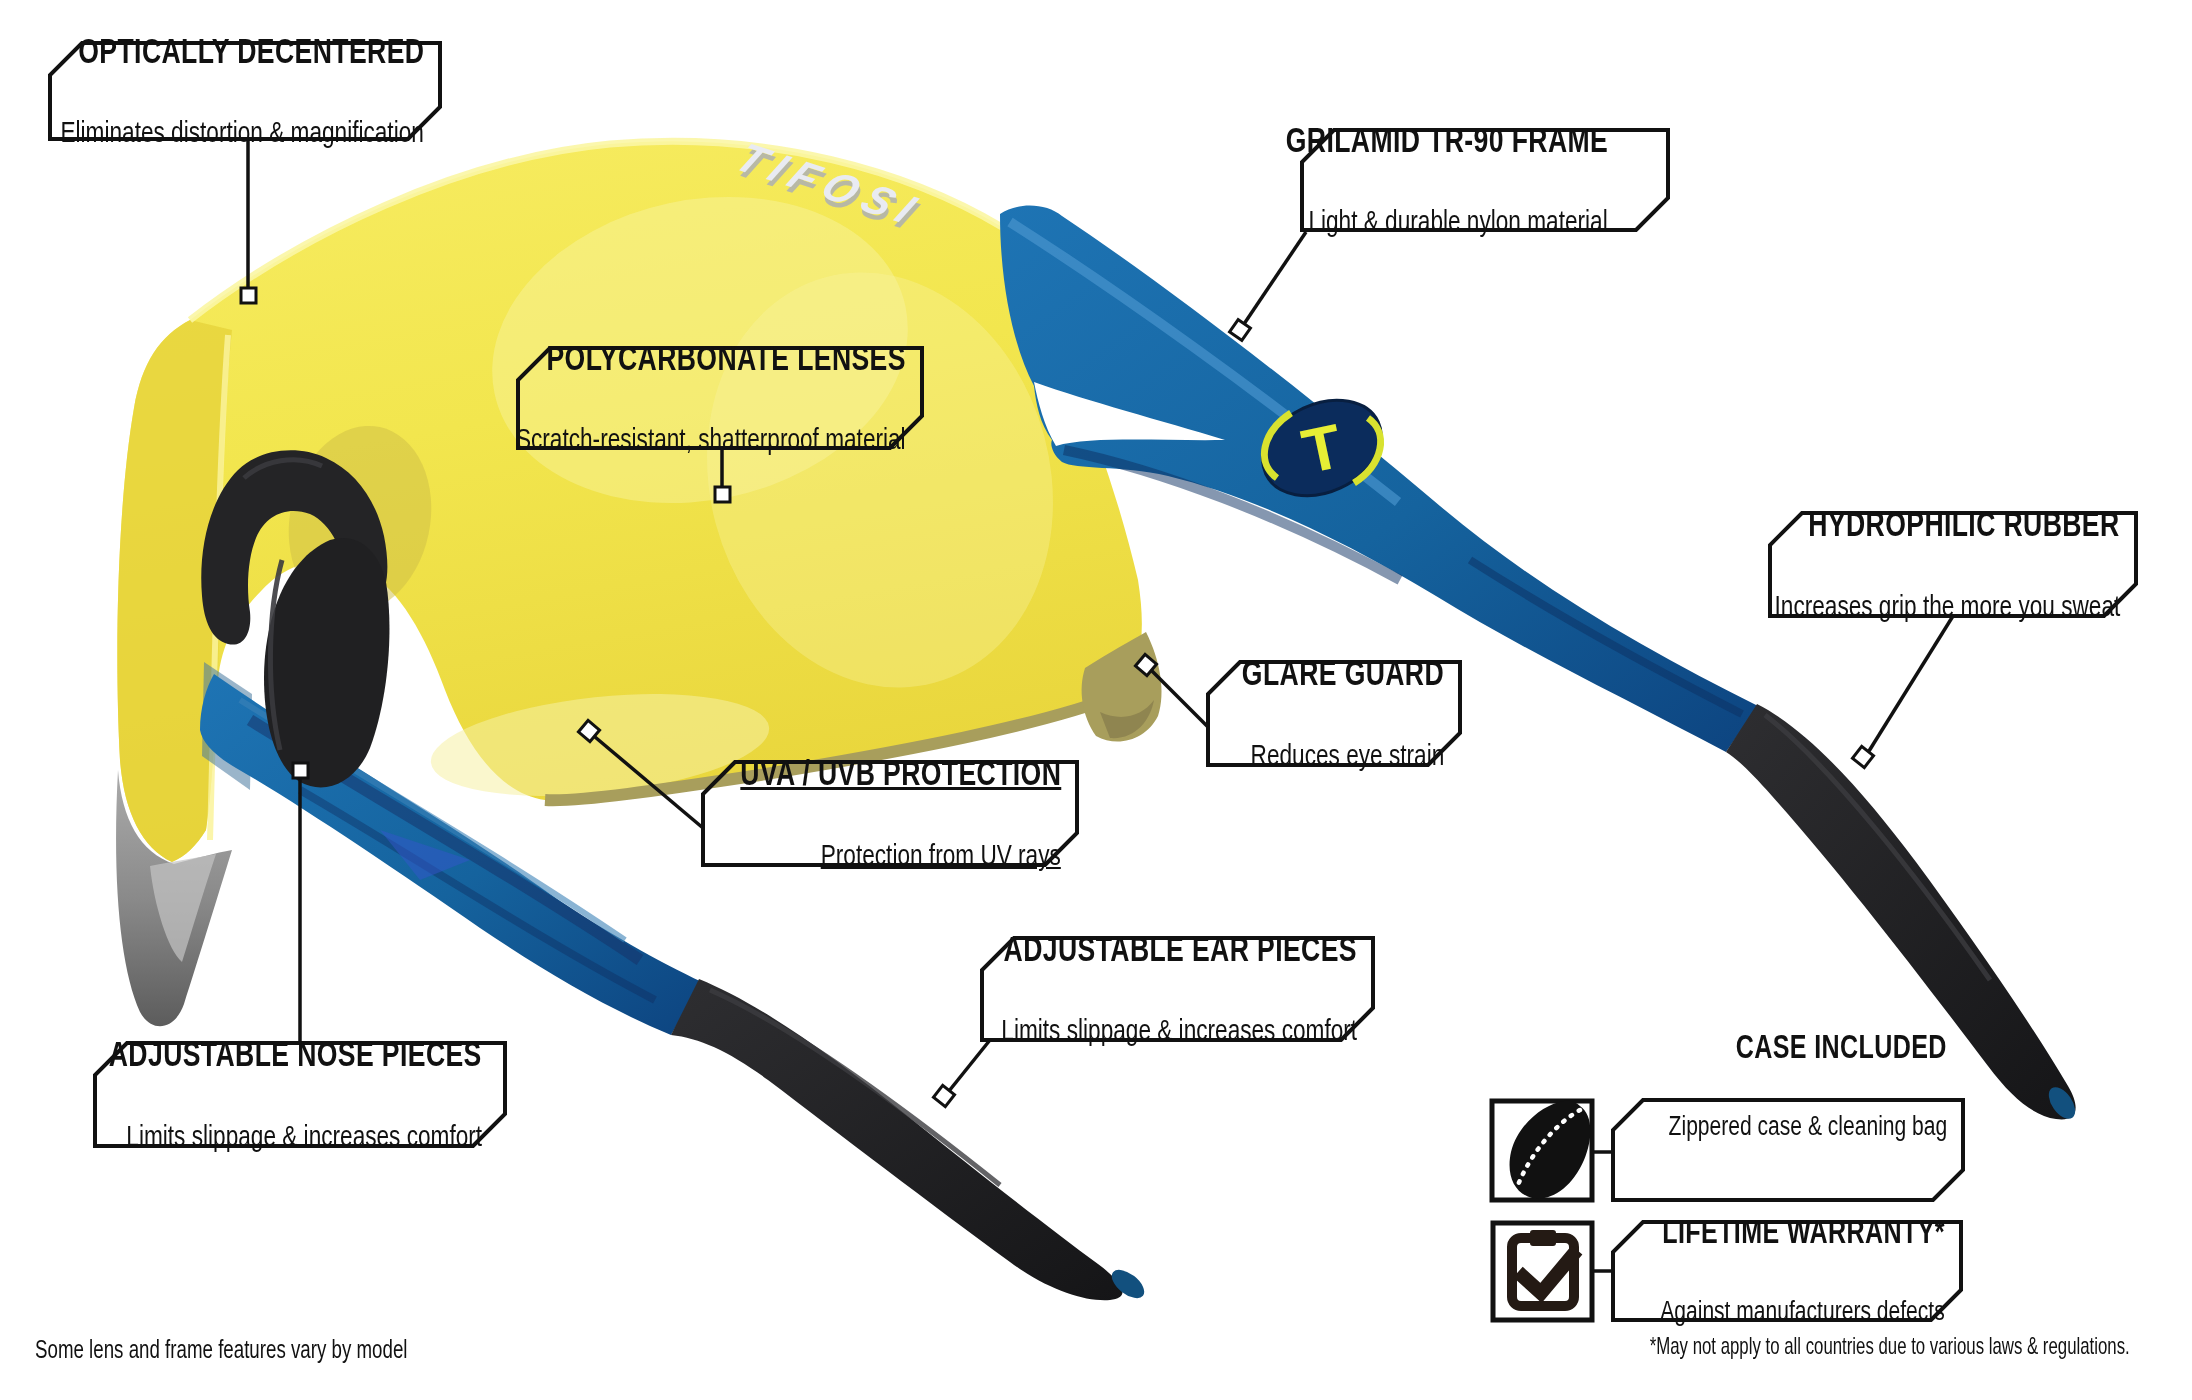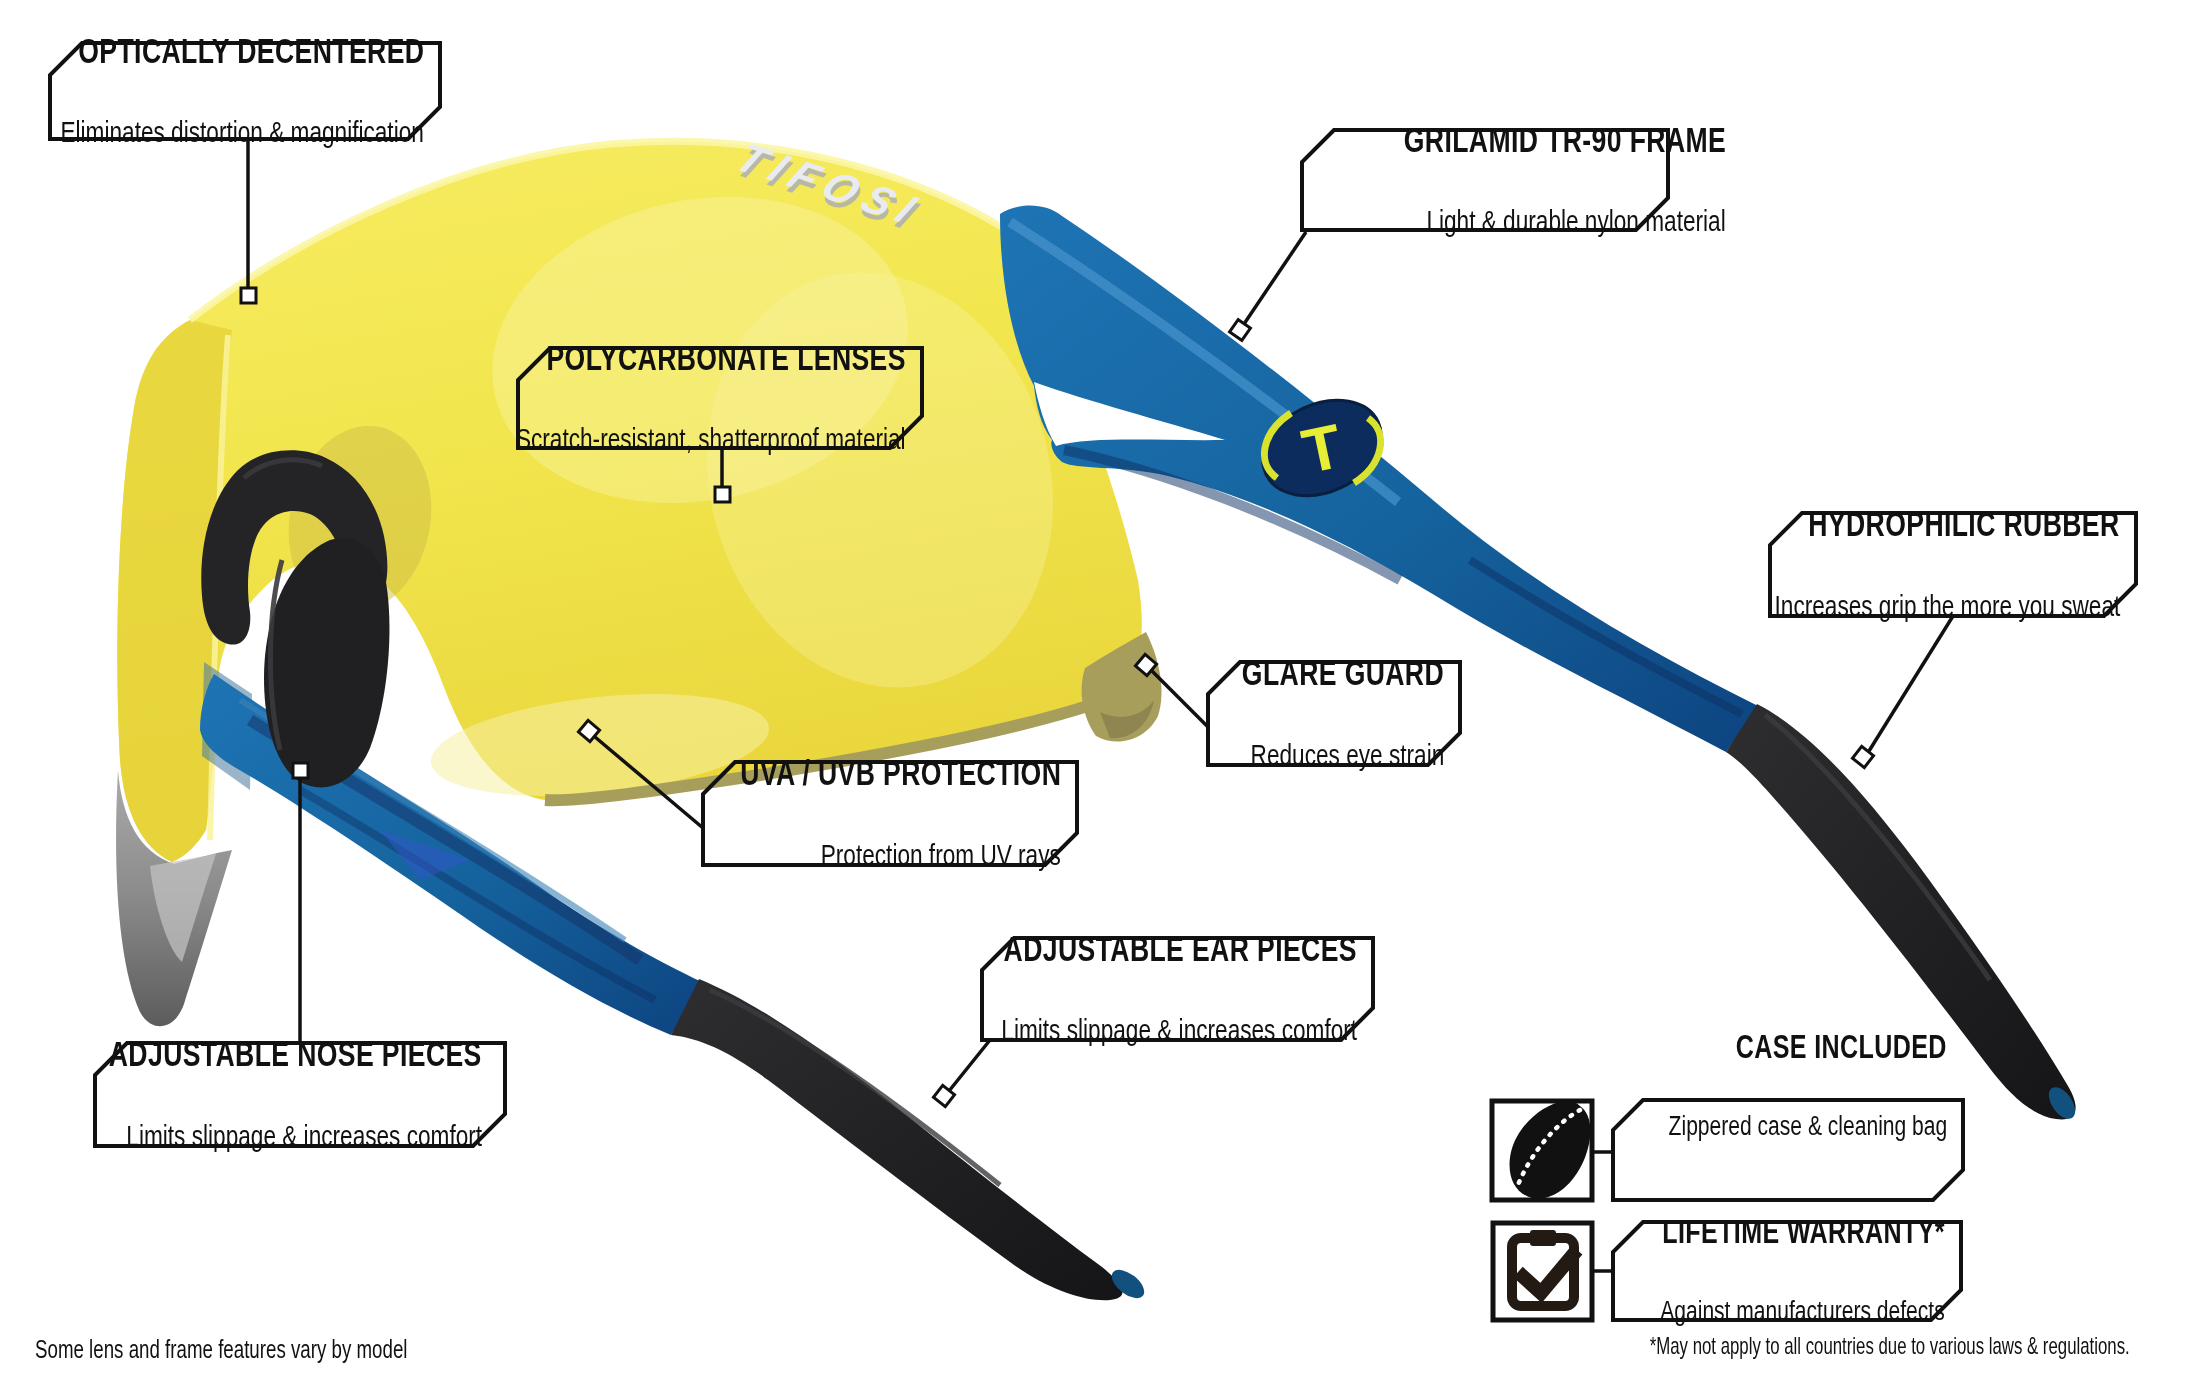--- a/index.html
+++ b/index.html
@@ -247,41 +247,41 @@
     <rect x="1530" y="1230" width="26" height="16" rx="3" fill="#241A14"></rect>
     <path d="M 1518 1272 L 1541 1293 L 1577 1250" stroke="#241A14" stroke-width="14" fill="none"></path>
   </g>
 </svg>
 
 <div class="co" style="left:50px;top:43px;width:390px;height:96px;">
   <span class="t">OPTICALLY DECENTERED</span>
   <span class="s">Eliminates distortion &amp; magnification</span>
 </div>
 
-<div class="co" style="left:1376px;top:130px;width:366px;height:100px;">
+<div class="co" style="left:1258px;top:130px;width:366px;height:100px;">
   <span class="t">GRILAMID TR-90 FRAME</span>
   <span class="s">Light &amp; durable nylon material</span>
 </div>
 
 <div class="co" style="left:518px;top:348px;width:404px;height:100px;">
   <span class="t">POLYCARBONATE LENSES</span>
   <span class="s">Scratch-resistant, shatterproof material</span>
 </div>
 
 <div class="co" style="left:1770px;top:513px;width:366px;height:103px;align-items:flex-end;">
   <span class="t">HYDROPHILIC RUBBER</span>
   <span class="s">Increases grip the more you sweat</span>
 </div>
 
 <div class="co" style="left:1208px;top:662px;width:252px;height:103px;text-align:right;">
   <span class="t">GLARE GUARD</span>
   <span class="s">Reduces eye strain</span>
 </div>
 
-<div class="co" style="left:703px;top:762px;width:374px;height:103px;">
+<div class="co" style="left:703px;top:762px;width:374px;height:103px;text-decoration:underline;">
   <span class="t">UVA / UVB PROTECTION</span>
   <span class="s">Protection from UV rays</span>
 </div>
 
 <div class="co" style="left:982px;top:938px;width:391px;height:102px;">
   <span class="t">ADJUSTABLE EAR PIECES</span>
   <span class="s">Limits slippage &amp; increases comfort</span>
 </div>
 
 <div class="co" style="left:88px;top:1043px;width:410px;height:103px;">

